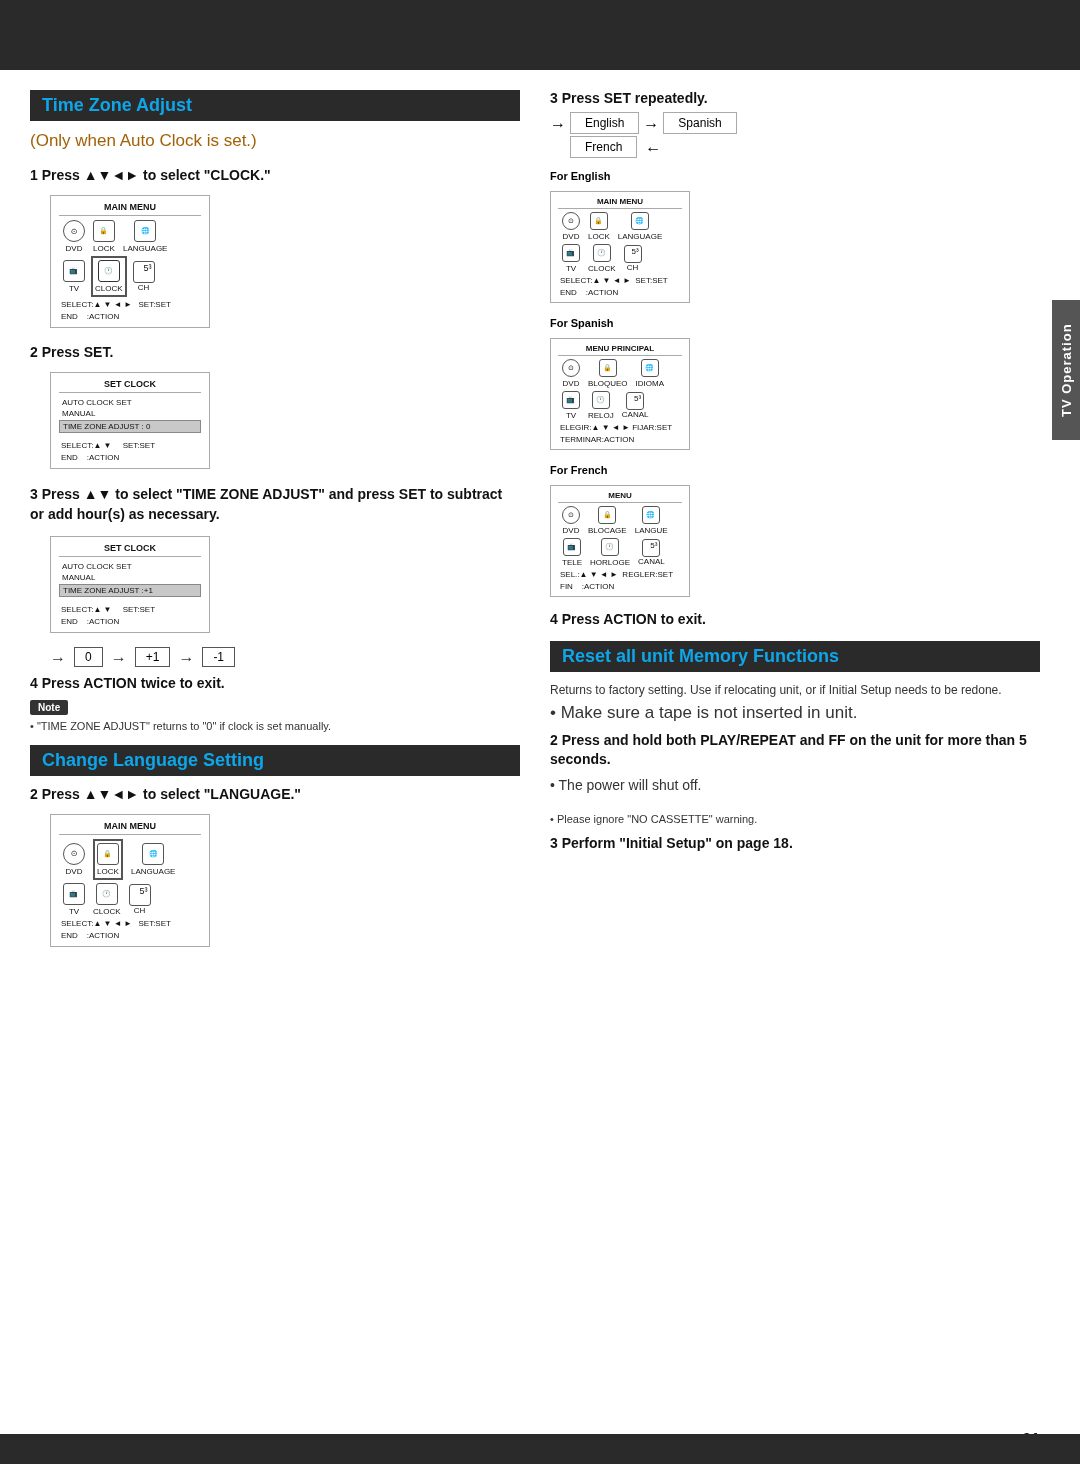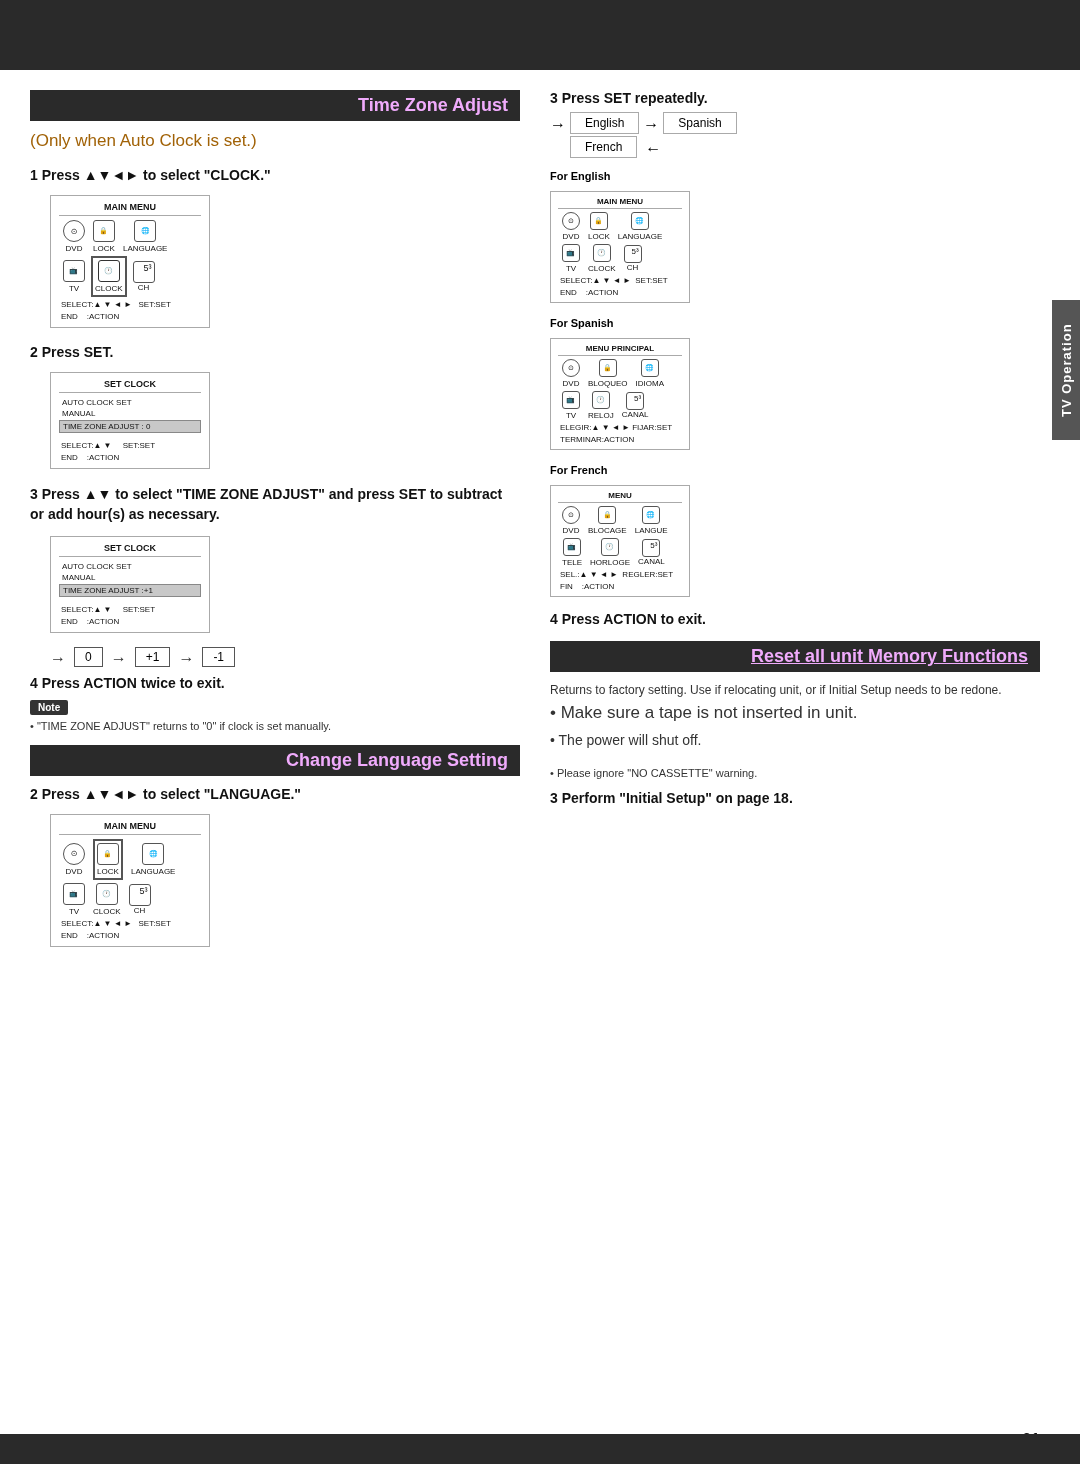--- a/index.html
+++ b/index.html
@@ -56,27 +56,26 @@
       gap: 0 30px;
       position: relative;
     }
 
     .left-col { }
     .right-col { padding-top: 0; }
 
     
     .section-header {
       background: #2a2a2a;
-      color: #f0abfc;
+      color: #0ea5e9;
       font-size: 18px;
       font-weight: bold;
       padding: 5px 12px;
       margin-bottom: 10px;
       border-radius: 0;
-      text-align: right;
     }
 
     .subtitle {
       font-size: 17px;
       color: #a16207;
       margin-bottom: 16px;
     }
 
     
     .step-heading {
@@ -592,27 +591,28 @@
             <span class="row-label">CANAL</span>
           </div>
         </div>
         <div class="menu-select-line">SEL.:▲ ▼ ◄ ►&nbsp;&nbsp;REGLER:SET</div>
         <div class="menu-select-line">FIN&nbsp;&nbsp;&nbsp;&nbsp;:ACTION</div>
       </div>
 
       <div class="step-heading" style="margin-top:8px;">4  Press ACTION to exit.</div>
 
       
-      <div class="section-header" style="margin-top:14px;text-decoration:underline;">
+      <div class="section-header" style="margin-top:14px;">
         <span>Reset all unit Memory Functions</span>
       </div>
 
       <div style="font-size:12px; color:#333; margin-bottom:4px; line-height:1.4;">Returns to factory setting. Use if relocating unit, or if Initial Setup needs to be redone.</div>
       <div style="font-size:17px; color:#333; margin-bottom:8px;">• Make sure a tape is not inserted in unit.</div>
 
+      <div class="step-heading-large">2  Press and hold both PLAY/REPEAT and FF on the unit for more than 5 seconds.</div>
       <div style="font-size:14px; color:#333; line-height:1.4; margin-bottom:16px;">• The power will shut off.</div>
       <div style="font-size:11px; color:#333; line-height:1.4; margin-bottom:8px;">• Please ignore "NO CASSETTE" warning.</div>
       <div class="step-heading">3  Perform "Initial Setup" on page 18.</div>
 
     </div>
 
   </div>
 
   <div class="page-number">21</div>
 

